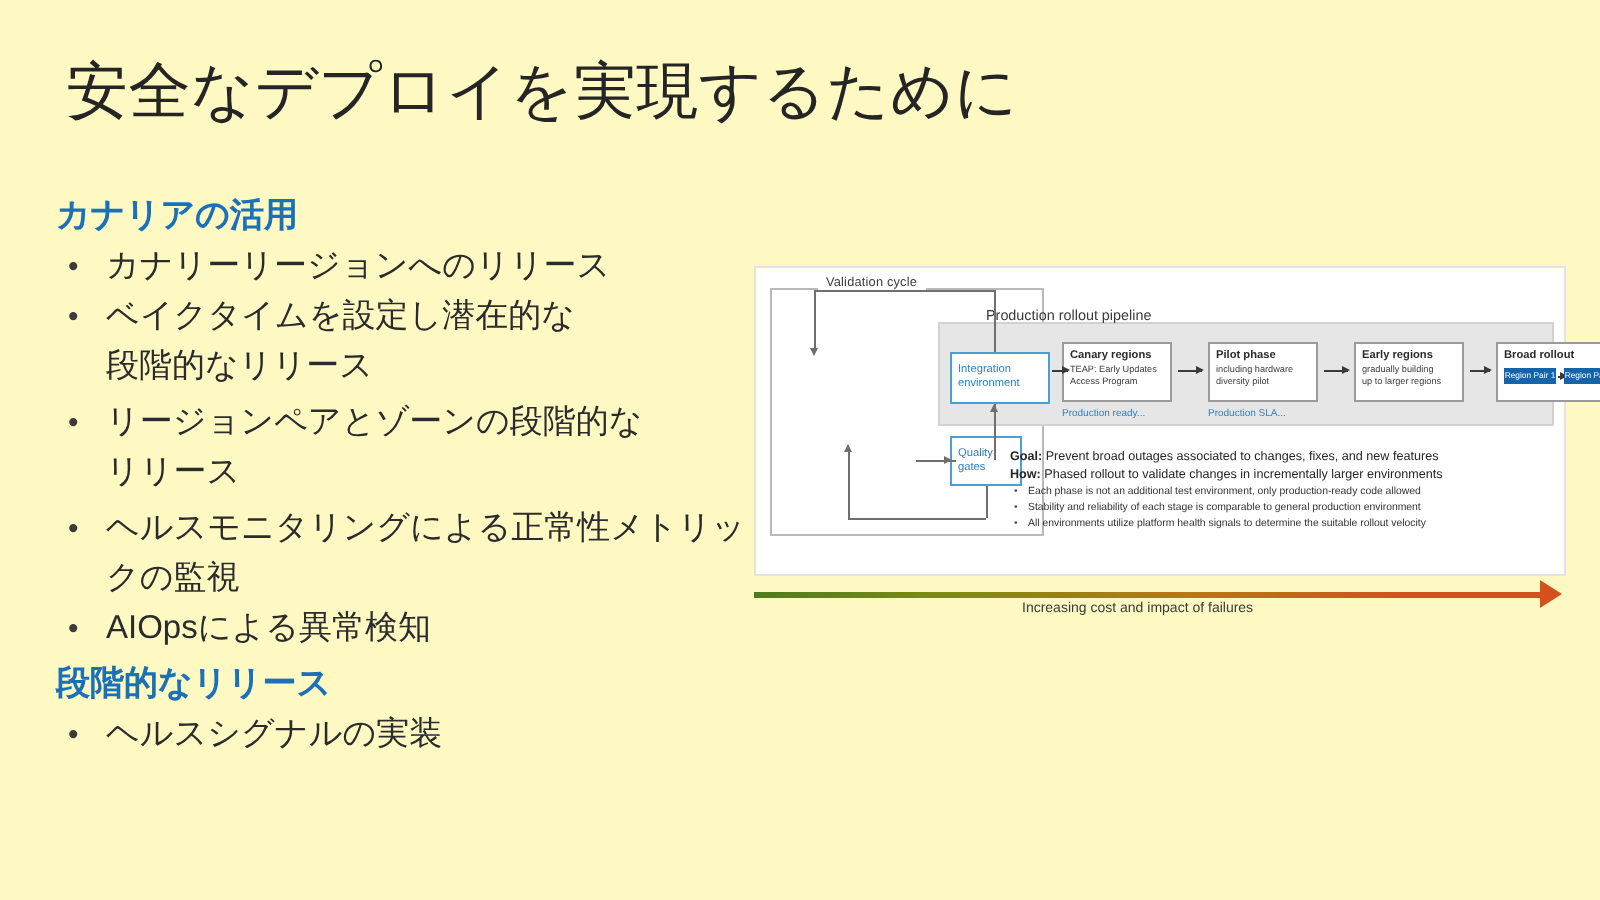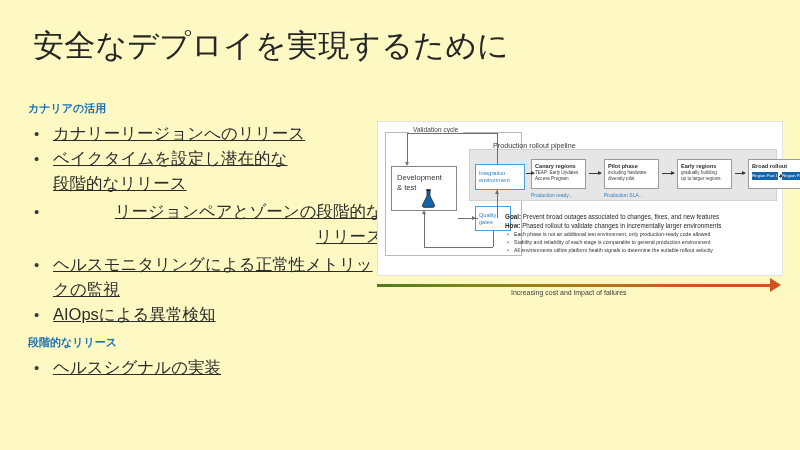--- a/index.html
+++ b/index.html
@@ -36,21 +36,21 @@
   
   .content-col {
     position: absolute;
     left: 28px;
     top: 96px;
     width: 355px;
   }
   .sec-head {
     color: #1d70b8;
     color: #1a71b8;
-    font-size: 11px;
+    font-size: 17px;
     line-height: 24px;
     font-weight: 700;
     margin: 0 0 1px 0;
     white-space: nowrap;
   }
   .bullets {
     list-style: none;
     margin: 0 0 3px 0;
     padding: 0;
   }
@@ -63,27 +63,27 @@
     margin-bottom: 0px;
   }
   .bullets li .dot {
     position: absolute;
     left: 6px;
     top: 0;
     font-size: 15px;
     line-height: 25px;
     color: #3b3b3b;
   }
-  .bullets li .txt { display: block; text-decoration: underline; }
+  .bullets li .txt { display: block; }
 
   
   .diagram {
     position: absolute;
     left: 377px;
-    top: 121px;
+    top: 133px;
     width: 406px;
     height: 182px;
   }
   .diag-frame {
     position: absolute;
     left: 0; top: 0;
     width: 406px;
     height: 155px;
     background: #ffffff;
     border: 1px solid #e3e3e3;
@@ -348,21 +348,21 @@
       <li>
         <span class="dot">•</span>
         <span class="txt" style="white-space: pre-line;">ベイクタイムを設定し潜在的な
 段階的なリリース</span>
       </li>
     </ul>
 
     <ul class="bullets">
       <li>
         <span class="dot">•</span>
-        <span class="txt" style="white-space: pre-line; text-align: right;">リージョンペアとゾーンの段階的な
+        <span class="txt" style="white-space: pre-line;">リージョンペアとゾーンの段階的な
 リリース</span>
       </li>
     </ul>
 
     <ul class="bullets">
       <li>
         <span class="dot">•</span>
         <span class="txt">ヘルスモニタリングによる正常性メトリックの監視</span>
       </li>
       <li>
@@ -383,28 +383,20 @@
 
   <div class="diagram">
     <div class="diag-frame"></div>
 
     <div class="val-box"></div>
     <div class="val-label">Validation cycle</div>
 
     <div class="pipe-band"></div>
     <div class="pipe-title">Production rollout pipeline</div>
 
-    <div class="dev-box">
-      <div class="lbl" style="white-space: pre-line;">Development
-&amp; test</div>
-      <svg class="flask" viewBox="0 0 15 19">
-        <path d="M6 1 L6 7 L1.5 16 A1.6 1.6 0 0 0 3 18.3 L12 18.3 A1.6 1.6 0 0 0 13.5 16 L9 7 L9 1 Z" fill="#1464ab" stroke="#1a1a1a" stroke-width="0.8"></path>
-        <line x1="5" y1="1" x2="10" y2="1" stroke="#1a1a1a" stroke-width="1.2"></line>
-      </svg>
-    </div>
 
     <div class="int-box">
       <div class="lbl" style="white-space: pre-line;">Integration
 environment</div>
     </div>
 
     <div class="qg-box">
       <div class="lbl" style="white-space: pre-line;">Quality
 gates</div>
     </div>

